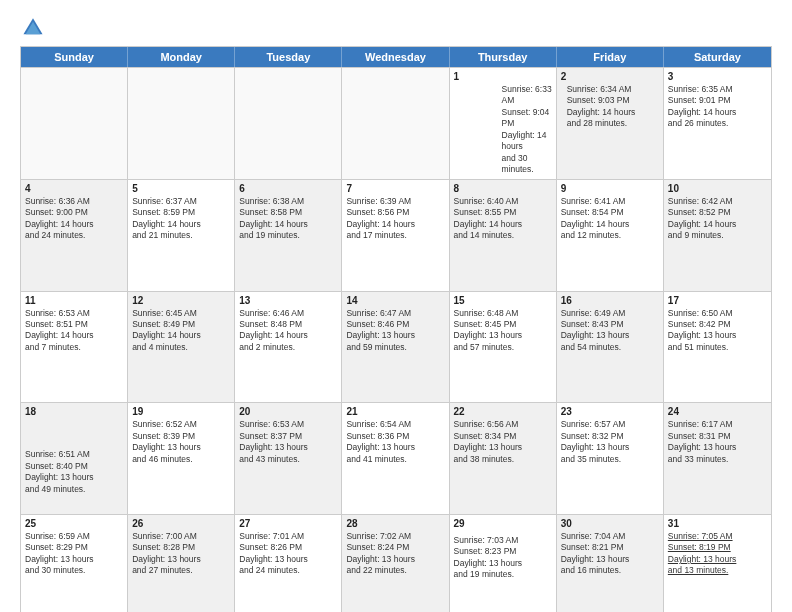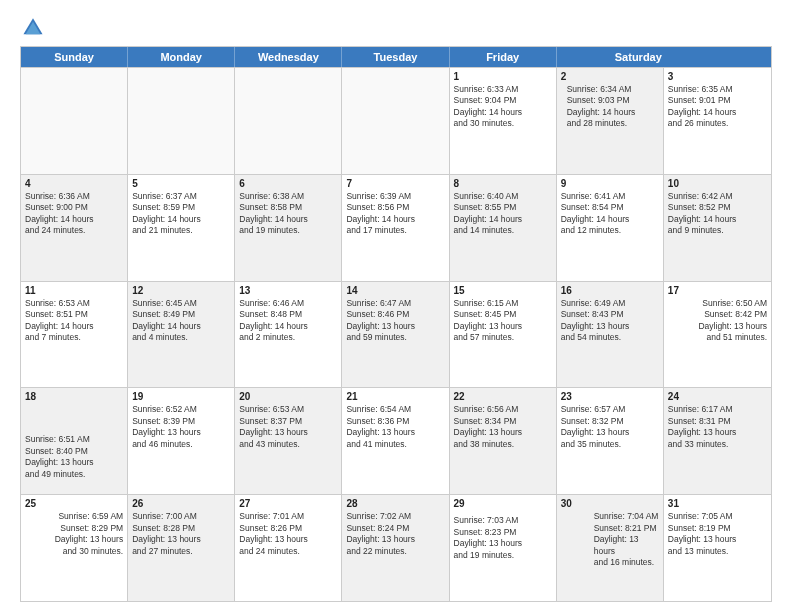--- a/index.html
+++ b/index.html
@@ -67,21 +67,21 @@
       background: #3a7abf;
     }
     .cal-header-cell {
       color: #fff;
       font-size: 11px;
       font-weight: bold;
       text-align: center;
       padding: 4px 2px;
       border-right: 1px solid rgba(255,255,255,0.3);
     }
-    .cal-header-cell:last-child { border-right: none; text-align: right; }
+    .cal-header-cell:last-child { border-right: none; }
     .cal-body {
       flex: 1;
       display: grid;
       grid-template-rows: repeat(5, 1fr);
     }
     .cal-week {
       display: grid;
       grid-template-columns: repeat(7, 1fr);
       border-top: 1px solid #ccc;
     }
@@ -126,34 +126,35 @@
     <div class="title-block">
       <div class="month-title"></div>
       <div class="location"></div>
     </div>
   </div>
 
   <div class="calendar">
     <div class="cal-header">
     <div class="cal-header-cell">Sunday</div>
         <div class="cal-header-cell">Monday</div>
+        <div class="cal-header-cell">Tuesday</div>
         <div class="cal-header-cell">Wednesday</div>
-        <div class="cal-header-cell">Tuesday</div>
+        <div class="cal-header-cell">Thursday</div>
         <div class="cal-header-cell">Friday</div>
         <div class="cal-header-cell">Saturday</div>
       </div>
     <div class="cal-body">
     <div class="cal-week">
           <div class="cal-cell empty"></div>
           <div class="cal-cell empty"></div>
           <div class="cal-cell empty"></div>
           <div class="cal-cell empty"></div>
           <div class="cal-cell">
             <div class="day-num">1</div>
-            <div class="day-info" style="white-space: pre-line;">Sunrise: 6:33 AM
+            <div class="day-info" style="white-space: pre-line; margin-left: 48px;">Sunrise: 6:33 AM
 Sunset: 9:04 PM
 Daylight: 14 hours
 and 30 minutes.</div>
           </div>
           <div class="cal-cell shaded">
             <div class="day-num">2</div>
             <div class="day-info" style="white-space: pre-line; margin-left: 6px;">Sunrise: 6:34 AM
 Sunset: 9:03 PM
 Daylight: 14 hours
 and 28 minutes.</div>
@@ -241,35 +242,35 @@
           </div>
           <div class="cal-cell shaded">
             <div class="day-num">14</div>
             <div class="day-info" style="white-space: pre-line;">Sunrise: 6:47 AM
 Sunset: 8:46 PM
 Daylight: 13 hours
 and 59 minutes.</div>
           </div>
           <div class="cal-cell">
             <div class="day-num">15</div>
-            <div class="day-info" style="white-space: pre-line;">Sunrise: 6:15 AM
+            <div class="day-info" style="white-space: pre-line;">Sunrise: 6:48 AM
 Sunset: 8:45 PM
 Daylight: 13 hours
 and 57 minutes.</div>
           </div>
           <div class="cal-cell shaded">
             <div class="day-num">16</div>
             <div class="day-info" style="white-space: pre-line;">Sunrise: 6:49 AM
 Sunset: 8:43 PM
 Daylight: 13 hours
 and 54 minutes.</div>
           </div>
           <div class="cal-cell">
             <div class="day-num">17</div>
-            <div class="day-info" style="white-space: pre-line; text-align: right;">Sunrise: 6:50 AM
+            <div class="day-info" style="white-space: pre-line;">Sunrise: 6:50 AM
 Sunset: 8:42 PM
 Daylight: 13 hours
 and 51 minutes.</div>
           </div>
         </div>
         <div class="cal-week">
           <div class="cal-cell shaded">
             <div class="day-num">18</div>
             <div class="day-info" style="white-space: pre-line; margin-top: 32px;">Sunrise: 6:51 AM
 Sunset: 8:40 PM
@@ -315,21 +316,21 @@
             <div class="day-num">24</div>
             <div class="day-info" style="white-space: pre-line;">Sunrise: 6:17 AM
 Sunset: 8:31 PM
 Daylight: 13 hours
 and 33 minutes.</div>
           </div>
         </div>
         <div class="cal-week">
           <div class="cal-cell">
             <div class="day-num">25</div>
-            <div class="day-info" style="white-space: pre-line; text-align: right;">Sunrise: 6:59 AM
+            <div class="day-info" style="white-space: pre-line;">Sunrise: 6:59 AM
 Sunset: 8:29 PM
 Daylight: 13 hours
 and 30 minutes.</div>
           </div>
           <div class="cal-cell shaded">
             <div class="day-num">26</div>
             <div class="day-info" style="white-space: pre-line;">Sunrise: 7:00 AM
 Sunset: 8:28 PM
 Daylight: 13 hours
 and 27 minutes.</div>
@@ -350,28 +351,28 @@
           </div>
           <div class="cal-cell">
             <div class="day-num">29</div>
             <div class="day-info" style="white-space: pre-line; margin-top: 6px;">Sunrise: 7:03 AM
 Sunset: 8:23 PM
 Daylight: 13 hours
 and 19 minutes.</div>
           </div>
           <div class="cal-cell shaded">
             <div class="day-num">30</div>
-            <div class="day-info" style="white-space: pre-line; margin-left: 33px;">Sunrise: 7:04 AM
+            <div class="day-info" style="white-space: pre-line;">Sunrise: 7:04 AM
 Sunset: 8:21 PM
 Daylight: 13 hours
 and 16 minutes.</div>
           </div>
           <div class="cal-cell">
             <div class="day-num">31</div>
-            <div class="day-info" style="white-space: pre-line;">Sunrise: 7:05 AM
+            <div class="day-info" style="white-space: pre-line; text-decoration: underline;">Sunrise: 7:05 AM
 Sunset: 8:19 PM
 Daylight: 13 hours
 and 13 minutes.</div>
           </div>
         </div>
       </div>
   </div>
 </div>
 
 </body></html>

